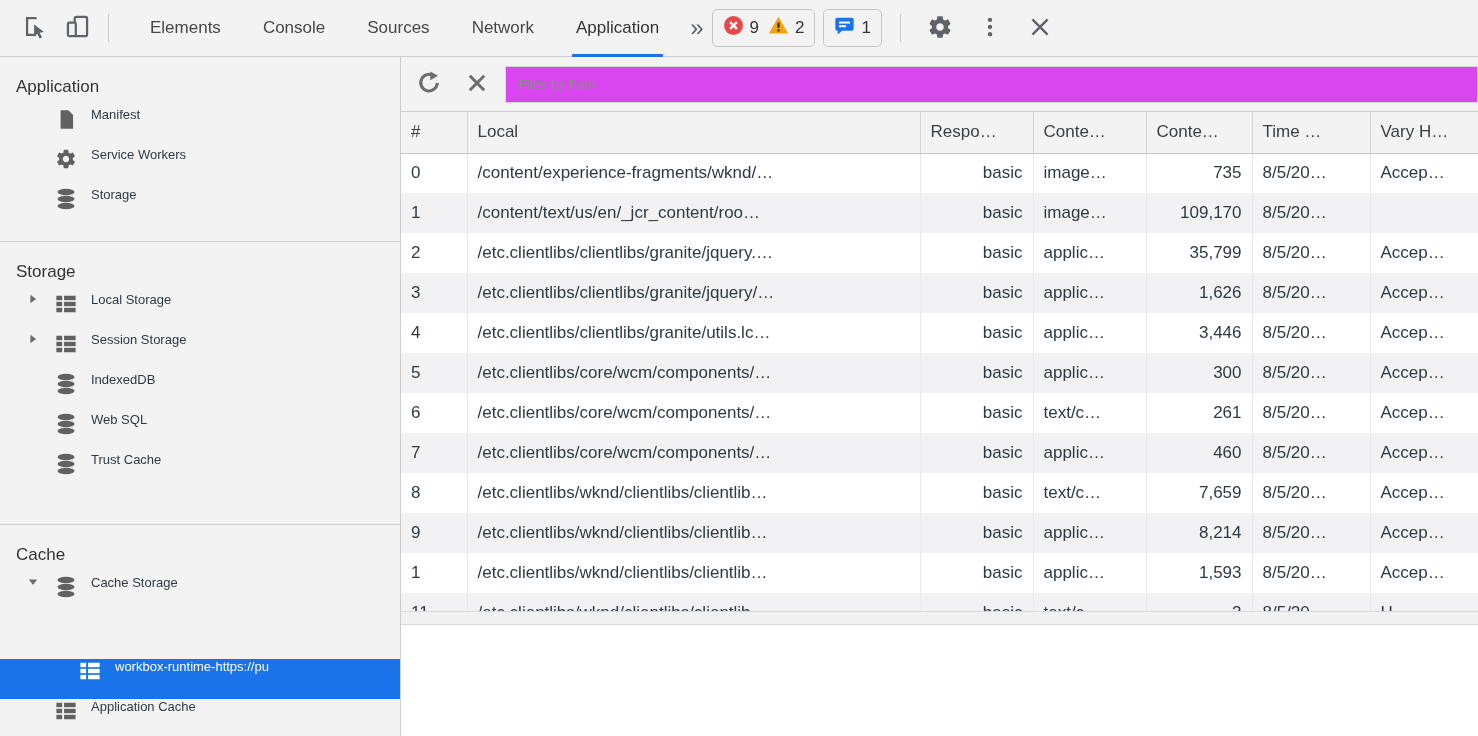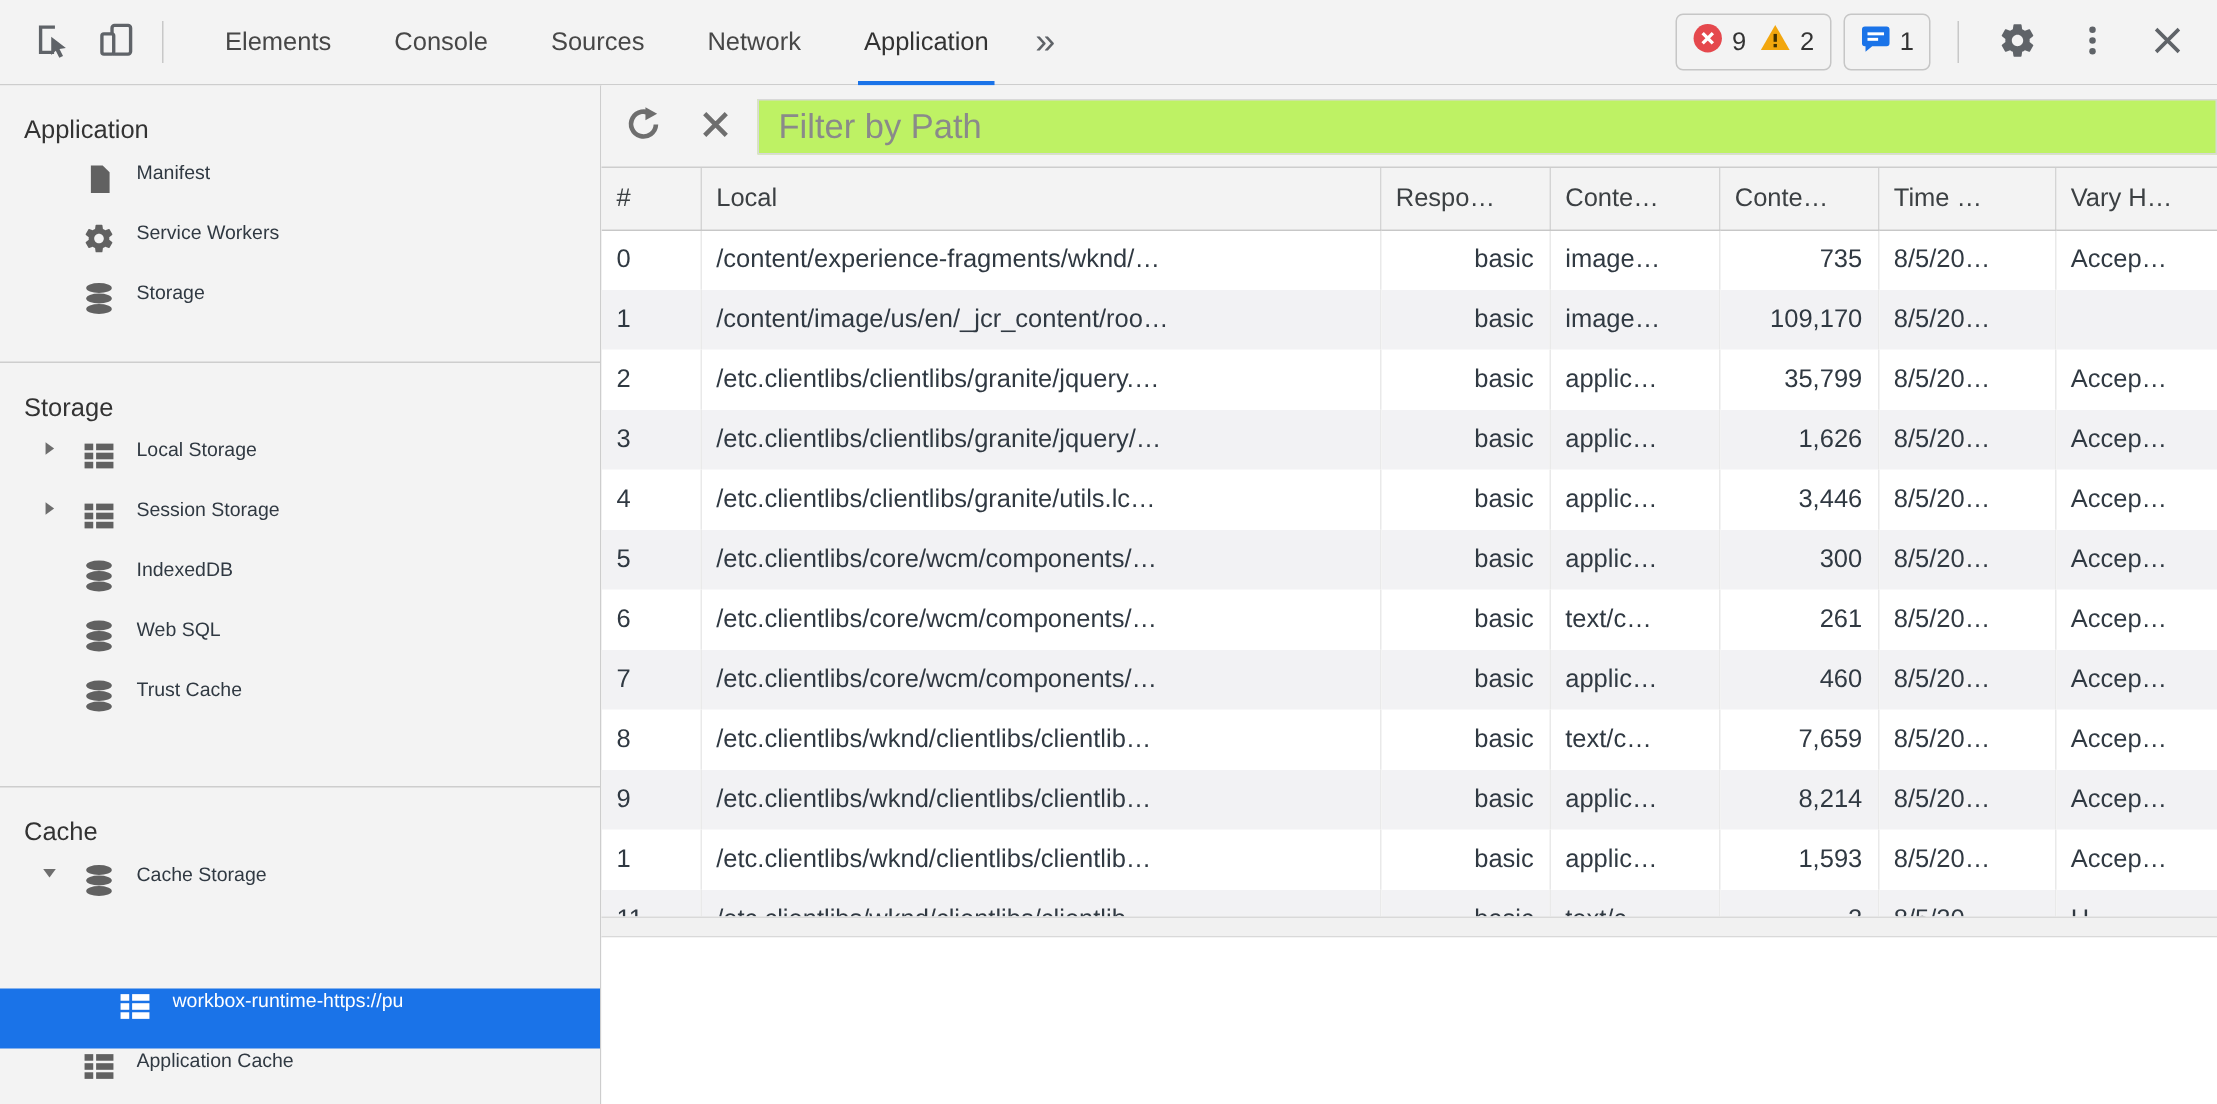--- a/index.html
+++ b/index.html
@@ -9,21 +9,21 @@
     --border-light:#e9e9e9;
     --text:#303942;
     --icon:#5f6368;
   }
   *{margin:0;padding:0;box-sizing:border-box;}
   body{font-family:"Liberation Sans",sans-serif;background:#fff;}
   .devtools{width:1478px;height:736px;overflow:hidden;background:#fff;color:var(--text);position:relative;}
 
   
   .toolbar{height:57px;background:var(--panel-bg);border-bottom:1px solid var(--border-strong);
-    display:flex;justify-content:space-between;align-items:stretch;}
+    display:flex;justify-content:flex-start;align-items:stretch;}
   .tb-left{display:flex;align-items:center;padding-left:14px;}
   .icon-btn{width:42px;height:42px;display:flex;align-items:center;justify-content:center;
     background:none;border:none;color:var(--icon);cursor:pointer;flex:none;}
   .vsep{width:1px;height:28px;background:#c8c8c8;margin:0 10px;align-self:center;}
   .tabs{display:flex;height:57px;margin-left:10px;}
   .tab{display:flex;align-items:center;height:57px;padding:3px 4px 0;margin:0 17px;
     font-size:17px;color:#474747;border-bottom:3px solid transparent;cursor:pointer;white-space:nowrap;}
   .tab.selected{border-bottom-color:var(--accent);color:#333;}
   .more-tabs{font-size:24px;color:var(--icon);background:none;border:none;padding:0 8px;margin-left:2px;cursor:pointer;}
   .tb-right{display:flex;align-items:center;padding-right:12px;gap:8px;}
@@ -47,22 +47,22 @@
   .arrow{width:28px;flex:none;display:flex;align-items:center;color:#6d6d6d;}
   .s-icon{width:24px;height:24px;flex:none;margin-right:13px;display:flex;align-items:center;justify-content:center;color:#616161;}
   .side-item.selected .s-icon,.side-item.selected .arrow{color:#fff;}
   .side-label{overflow:hidden;}
 
   
   .main{flex:1;min-width:0;display:flex;flex-direction:column;background:#fff;}
   .panel-toolbar{height:55px;flex:none;background:var(--panel-bg);border-bottom:1px solid var(--border-strong);
     display:flex;align-items:center;padding:0 0 0 8px;gap:8px;}
   .pt-btn{width:40px;height:40px;display:flex;align-items:center;justify-content:center;background:none;border:none;color:#6e6e6e;cursor:pointer;flex:none;}
-  .filter-input{flex:1;height:37px;border:1px solid #d8d8d8;background:#bef264;padding:0 13px;
-    font-size:23px;color:#333;font-family:"Liberation Sans",sans-serif;outline:none;margin-right:0;}
+  .filter-input{flex:1;height:37px;border:1px solid #d8d8d8;background:#d946ef;padding:0 13px;
+    font-size:13px;color:#333;font-family:"Liberation Sans",sans-serif;outline:none;margin-right:0;}
   .filter-input::placeholder{color:#8a8a8a;}
 
   .grid{height:499px;overflow:hidden;flex:none;}
   table{border-collapse:collapse;table-layout:fixed;width:1077px;font-size:17px;}
   thead th{height:41px;background:var(--panel-bg);border-bottom:1px solid #c7c7c7;border-right:1px solid #d4d4d4;
     font-weight:400;text-align:left;padding:0 10px;color:#3c4043;white-space:nowrap;overflow:hidden;cursor:pointer;}
   thead th:last-child{border-right:none;}
   tbody td{height:40px;padding:0 10px;border-right:1px solid var(--border-light);
     color:var(--text);white-space:nowrap;overflow:hidden;}
   tbody td:last-child{border-right:none;}
@@ -368,21 +368,21 @@
                 <td>0</td>
                 <td>/content/experience-fragments/wknd/…</td>
                 <td class="ar">basic</td>
                 <td>image…</td>
                 <td class="ar">735</td>
                 <td>8/5/20…</td>
                 <td>Accep…</td>
               </tr>
               <tr>
                 <td>1</td>
-                <td>/content/image/us/en/_jcr_content/roo…</td>
+                <td>/content/text/us/en/_jcr_content/roo…</td>
                 <td class="ar">basic</td>
                 <td>image…</td>
                 <td class="ar">109,170</td>
                 <td>8/5/20…</td>
                 <td></td>
               </tr>
               <tr>
                 <td>2</td>
                 <td>/etc.clientlibs/clientlibs/granite/jquery.…</td>
                 <td class="ar">basic</td>

